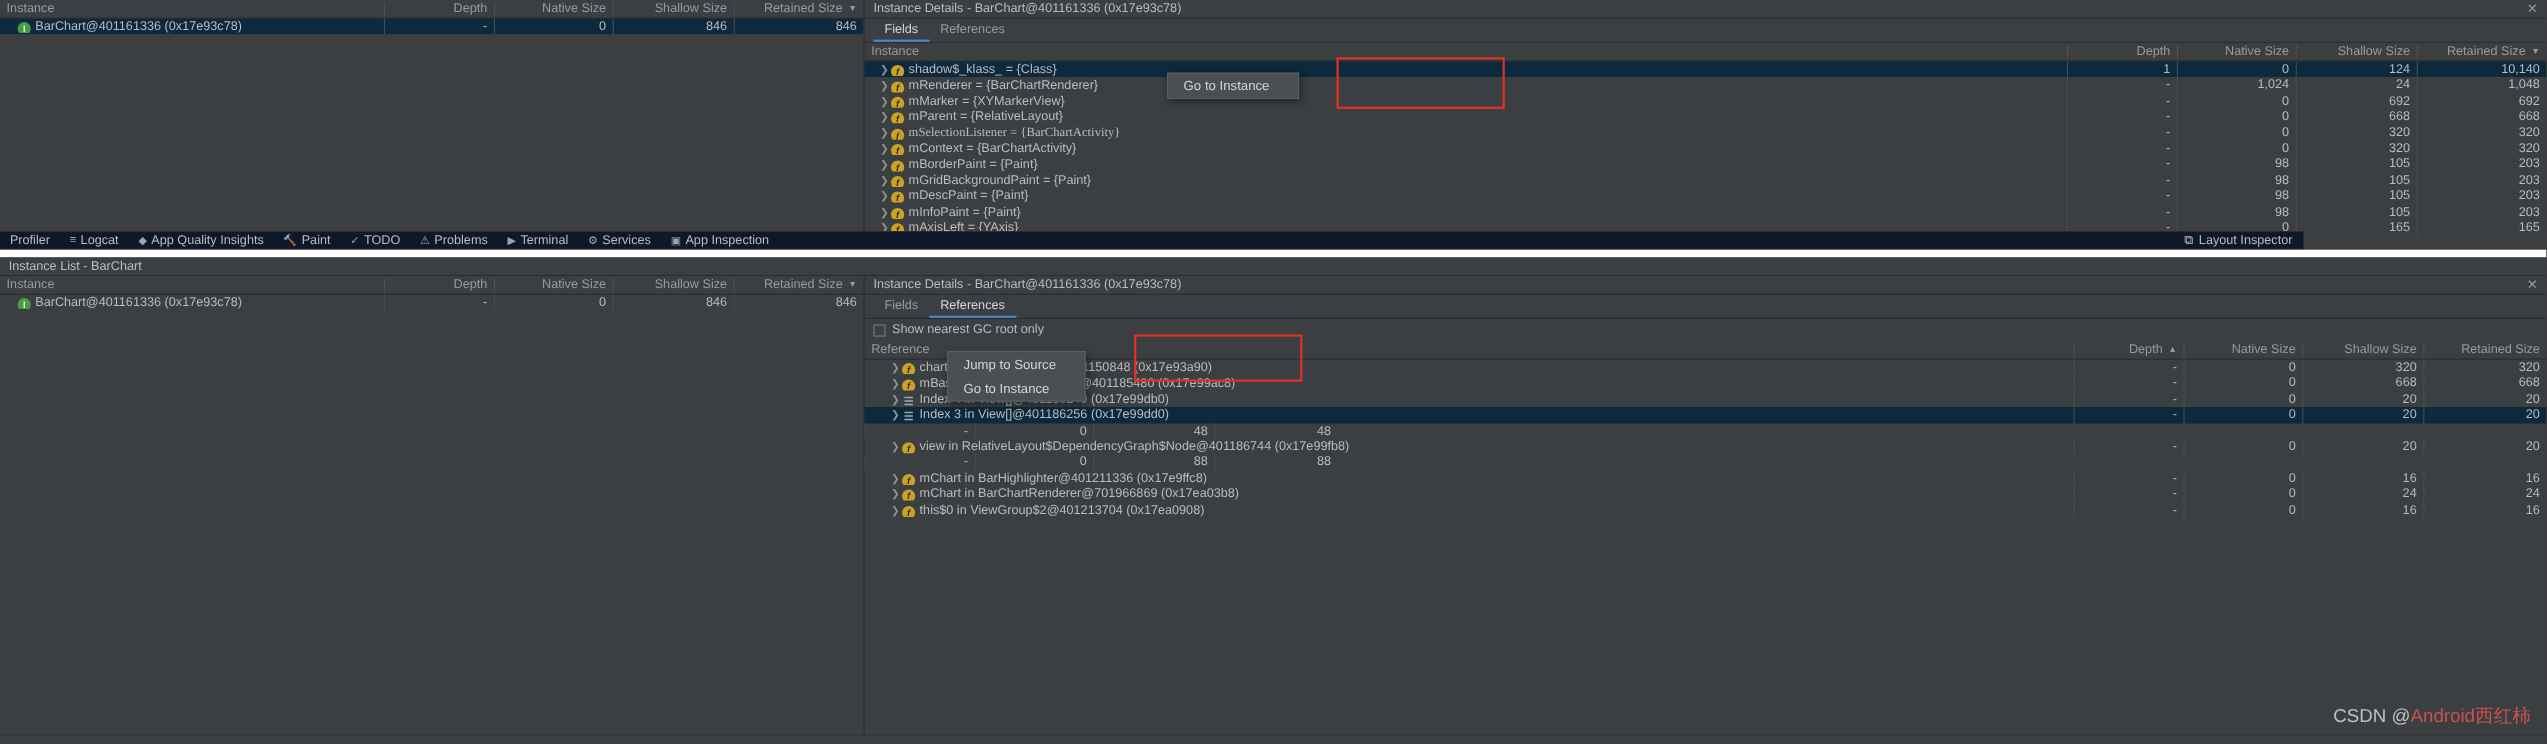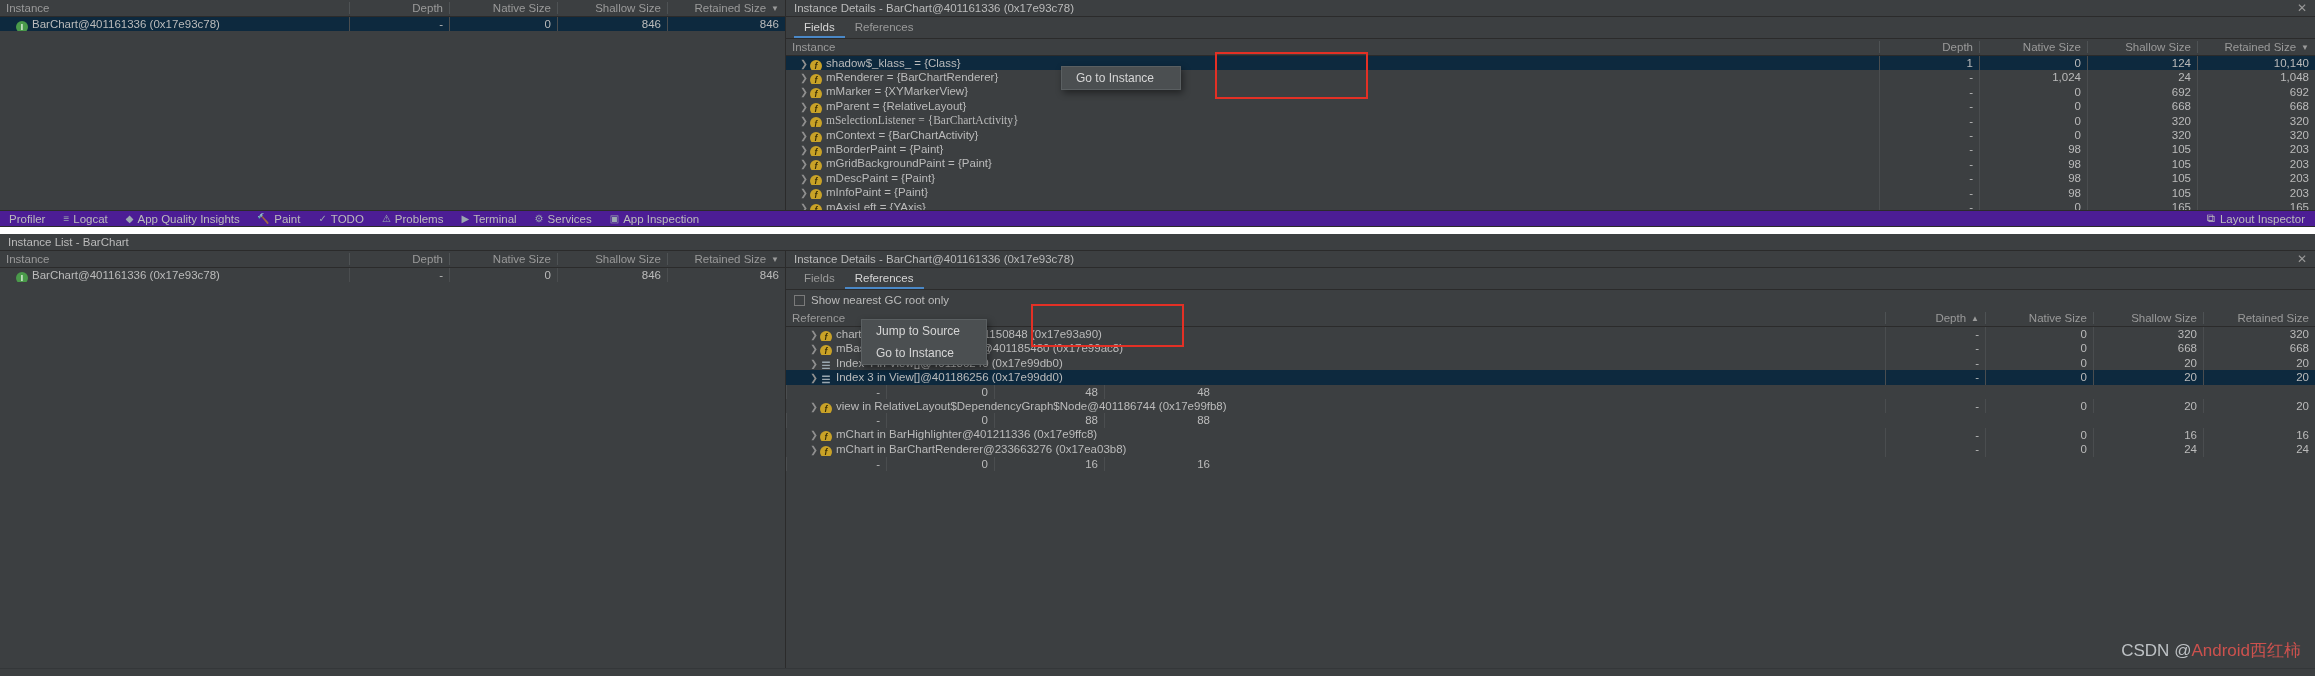--- a/index.html
+++ b/index.html
@@ -79,22 +79,22 @@
     box-shadow: 2px 3px 7px rgba(0,0,0,.45);
     font-size: 12px; color: #d6d6d6; z-index: 50;
   }
   .ctx-item { padding: 4px 26px 4px 14px; white-space: nowrap; }
 
   
   .red-box { position: absolute; border: 2px solid #e33025; pointer-events: none; z-index: 60; }
 
   
   #ide-strip {
-    position:absolute; left:0; top:210px; width:2315px; height:17px;
-    background:#4c1d95; border-top:1px solid #2b2b2b; border-bottom:1px solid #2b2b2b;
+    position:absolute; left:0; top:210px; width:2094px; height:17px;
+    background:#0f172a; border-top:1px solid #2b2b2b; border-bottom:1px solid #2b2b2b;
     display:flex; align-items:center; font-size:11.5px; color:#bbbbbb;
   }
   .strip-item { display:flex; align-items:center; gap:4px; padding: 0 9px; white-space:nowrap; }
   .strip-item .gi { font-size: 10px; color:#9aa7b0; }
   .strip-right { margin-left:auto; display:flex; align-items:center; padding-right: 10px; gap:5px; }
 
   
   #sep { position:absolute; left:0; top:227px; width:2315px; height:7px; background:#ffffff; }
   #low-title {
     position:absolute; left:0; top:234px; width:2315px; height:17px;
@@ -412,27 +412,28 @@
             <div class="cell num bl" style="width: 112px;">88</div>
           </div>
           <div class="row">
             <div class="cell" style="flex: 1 1 auto; padding-left: 22px;"><span class="tree-arrow">❯</span><span class="iicon field">f</span><span>mChart in BarHighlighter@401211336 (0x17e9ffc8)</span></div>
             <div class="cell num bl" style="width: 100px;">-</div>
             <div class="cell num bl" style="width: 108px;">0</div>
             <div class="cell num bl" style="width: 110px;">16</div>
             <div class="cell num bl" style="width: 112px;">16</div>
           </div>
           <div class="row">
-            <div class="cell" style="flex: 1 1 auto; padding-left: 22px;"><span class="tree-arrow">❯</span><span class="iicon field">f</span><span>mChart in BarChartRenderer@233663276 (0x17ea03b8)</span></div>
+            <div class="cell" style="flex: 1 1 auto; padding-left: 22px;"><span class="tree-arrow">❯</span><span class="iicon field">f</span><span>mChart in BarChartRenderer@701966869 (0x17ea03b8)</span></div>
             <div class="cell num bl" style="width: 100px;">-</div>
             <div class="cell num bl" style="width: 108px;">0</div>
             <div class="cell num bl" style="width: 110px;">24</div>
             <div class="cell num bl" style="width: 112px;">24</div>
           </div>
           <div class="row">
+            <div class="cell" style="flex: 1 1 auto; padding-left: 22px;"><span class="tree-arrow">❯</span><span class="iicon field">f</span><span>this$0 in ViewGroup$2@401213704 (0x17ea0908)</span></div>
             <div class="cell num bl" style="width: 100px;">-</div>
             <div class="cell num bl" style="width: 108px;">0</div>
             <div class="cell num bl" style="width: 110px;">16</div>
             <div class="cell num bl" style="width: 112px;">16</div>
           </div>
         </div>
 
       <div class="ctx-menu" id="low-ctx" style="left:75px; top:68px;">
           <div class="ctx-item">Jump to Source</div>
           <div class="ctx-item">Go to Instance</div>

